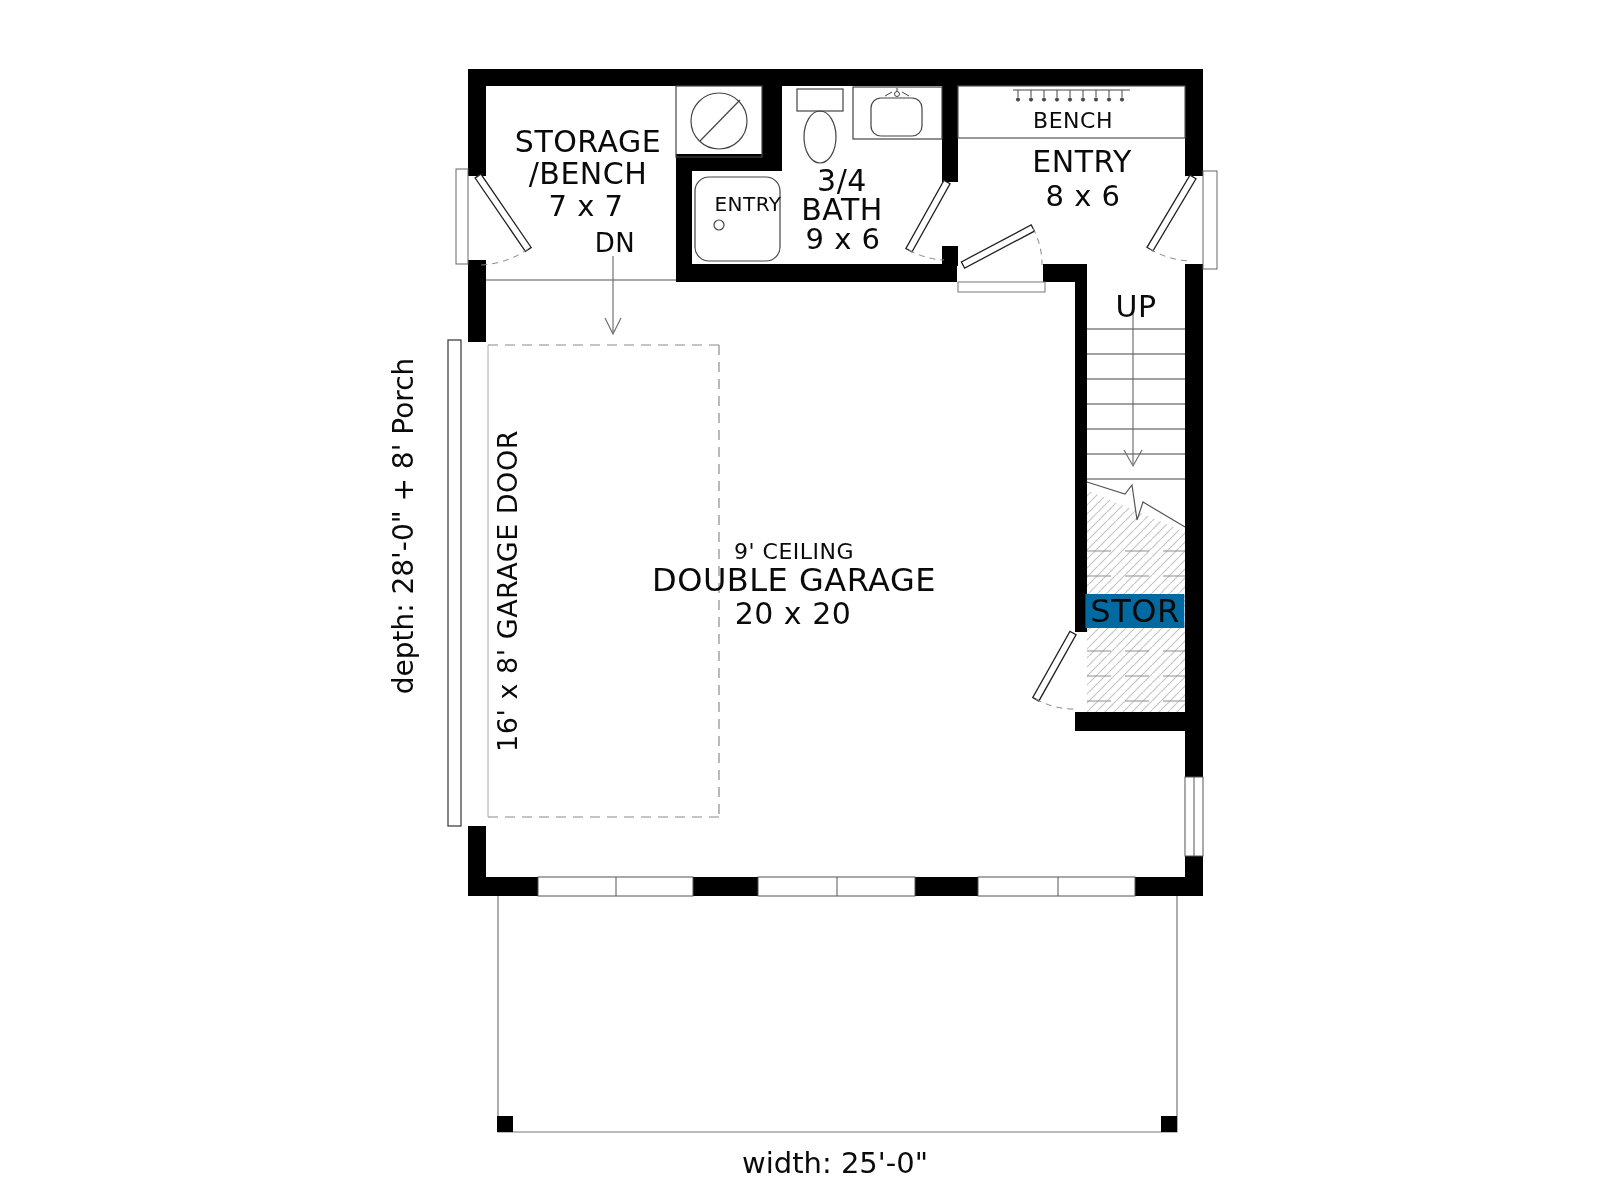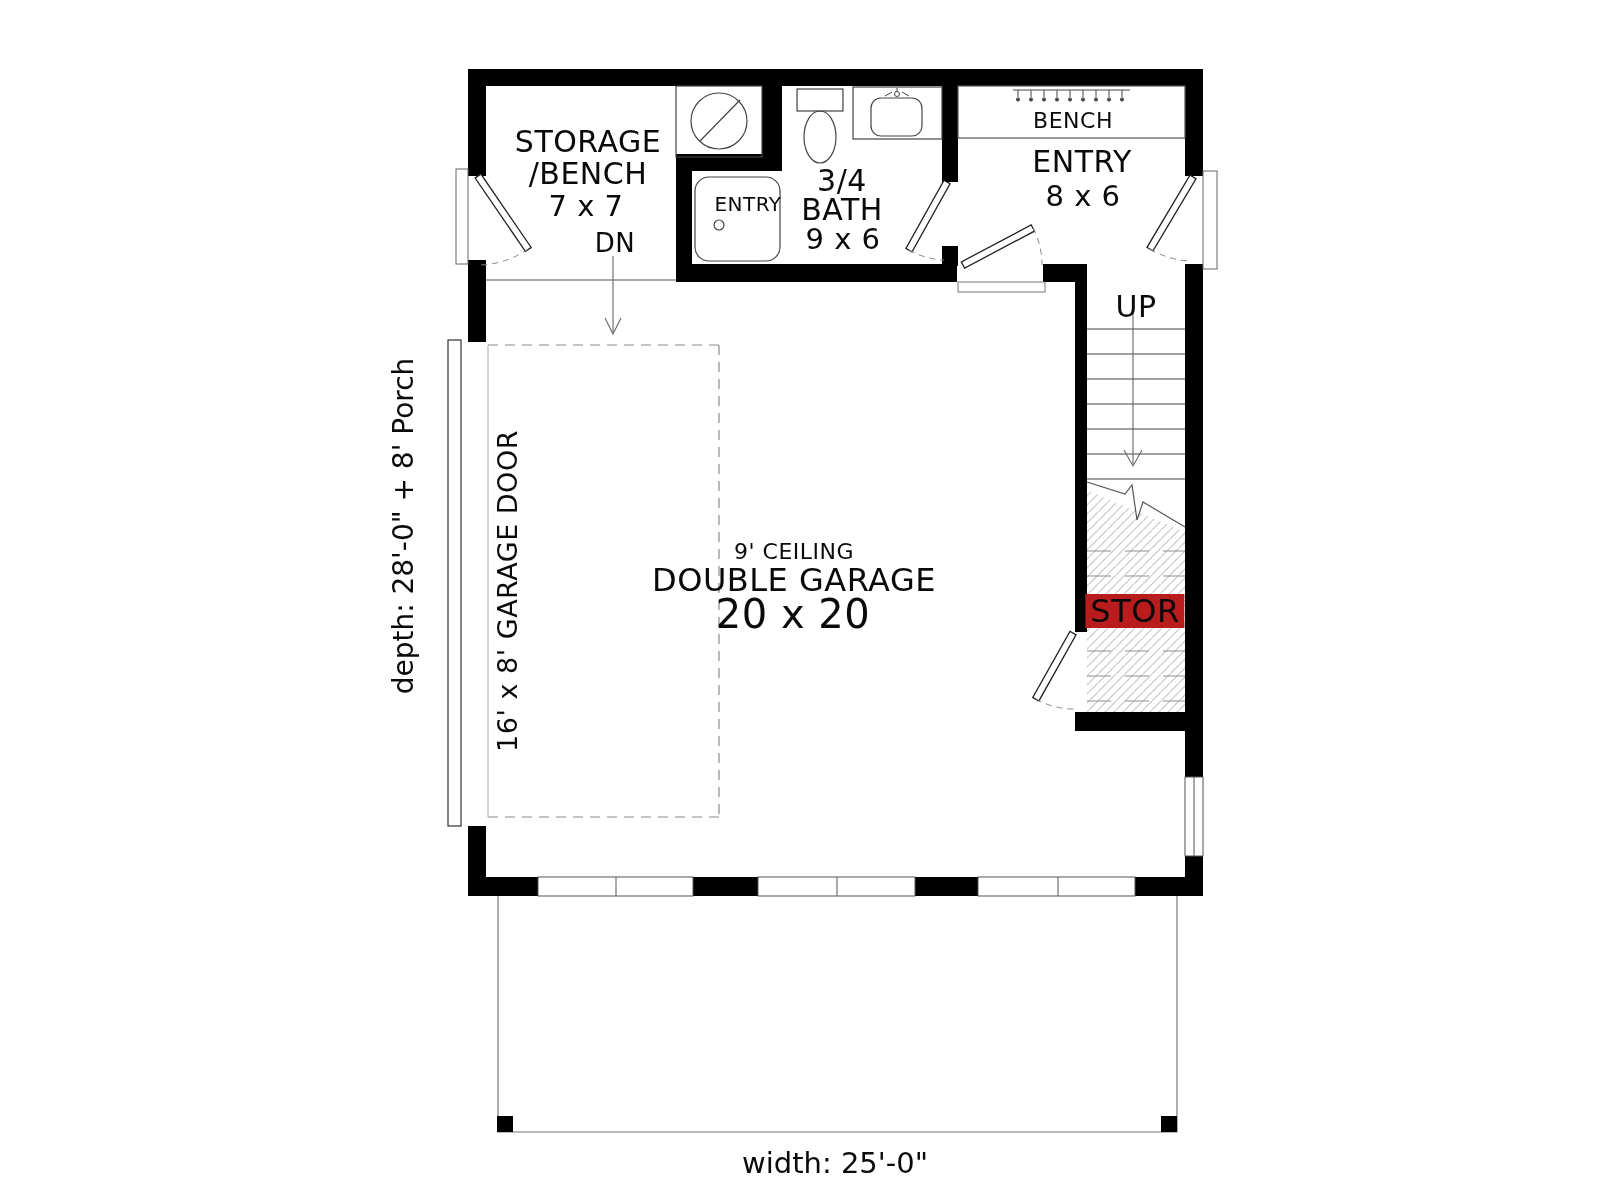--- a/index.html
+++ b/index.html
@@ -3,21 +3,21 @@
 <meta charset="utf-8">
 <style>
   html,body{margin:0;padding:0;background:#ffffff;}
   .canvas{position:relative;width:1600px;height:1200px;background:#ffffff;overflow:hidden;
           font-family:"DejaVu Sans", sans-serif;margin-top:44px;}
   svg{position:absolute;left:0;top:0;}
   .lbl{position:absolute;transform:translate(-50%,-50%);white-space:nowrap;color:#0a0a0a;
        font-family:"DejaVu Sans", sans-serif;letter-spacing:0.5px;line-height:1;}
   .vlbl{position:absolute;transform:translate(-50%,-50%) rotate(-90deg);white-space:nowrap;
         color:#0a0a0a;font-family:"DejaVu Sans", sans-serif;letter-spacing:0.5px;line-height:1;}
-  .stor-bg{background:#b91c1c;padding:1px 5px;}
+  .stor-bg{background:#0369a1;padding:1px 5px;}
 </style>
 </head>
 <body>
 
 <div class="canvas">
 
 <svg width="1600" height="1200" viewBox="0 0 1600 1200">
   <defs>
     <pattern id="hatch" width="9" height="9" patternUnits="userSpaceOnUse">
       <path d="M0,9 L9,0" stroke="#c6c6c6" stroke-width="1.2"></path>
@@ -187,21 +187,21 @@
   <div class="lbl" style="left:843px;top:195px;font-size:29px">9 x 6</div>
   <div class="lbl" style="left:748px;top:160px;font-size:20px">ENTRY</div>
 
   <div class="lbl" style="left:1073px;top:77px;font-size:22px">BENCH</div>
   <div class="lbl" style="left:1082px;top:118px;font-size:30px">ENTRY</div>
   <div class="lbl" style="left:1083px;top:152px;font-size:29px">8 x 6</div>
   <div class="lbl" style="left:1136px;top:263px;font-size:30px">UP</div>
 
   <div class="lbl" style="left:794px;top:508px;font-size:22px">9' CEILING</div>
   <div class="lbl" style="left:794px;top:536px;font-size:32px">DOUBLE GARAGE</div>
-  <div class="lbl" style="left:793px;top:570px;font-size:40px">20 x 20</div>
+  <div class="lbl" style="left:793px;top:570px;font-size:30px">20 x 20</div>
 
   <div class="lbl stor-bg" style="left:1135px;top:567px;font-size:32px">STOR</div>
 
   <div class="vlbl" style="left:507px;top:547px;font-size:27px">16' x 8' GARAGE DOOR</div>
   <div class="vlbl" style="left:404px;top:482px;font-size:28px;letter-spacing:0">depth: 28'-0" + 8' Porch</div>
 
   <div class="lbl" style="left:835px;top:1119px;font-size:29px;letter-spacing:0">width: 25'-0"</div>
 
 </div>
 

